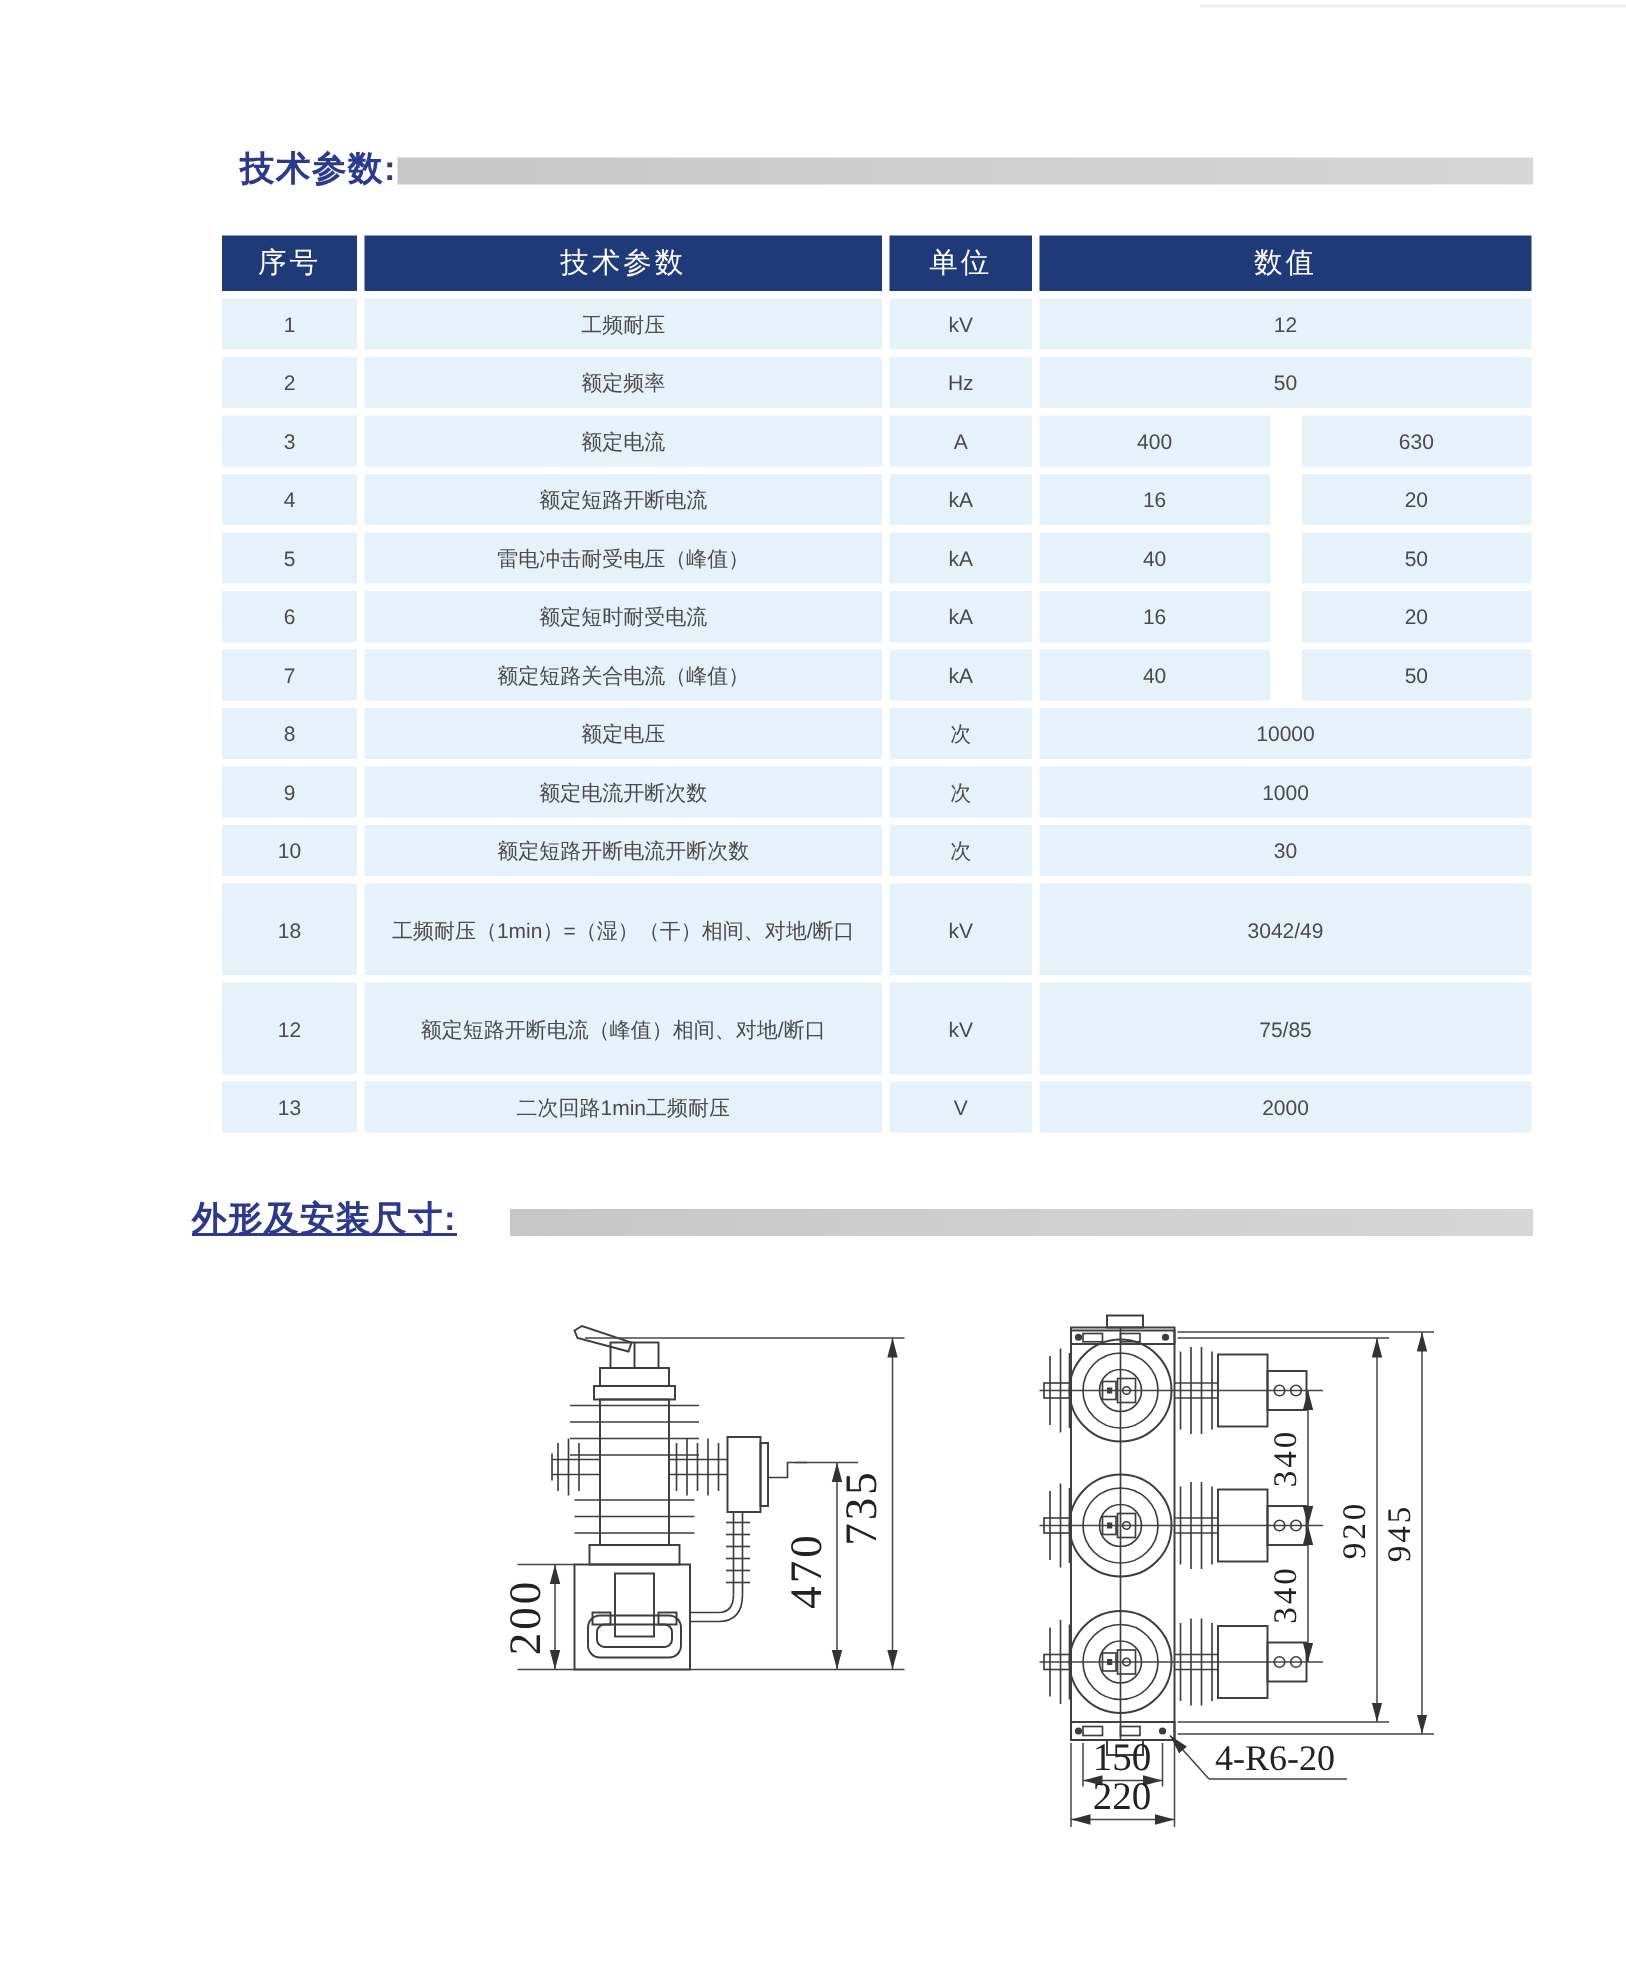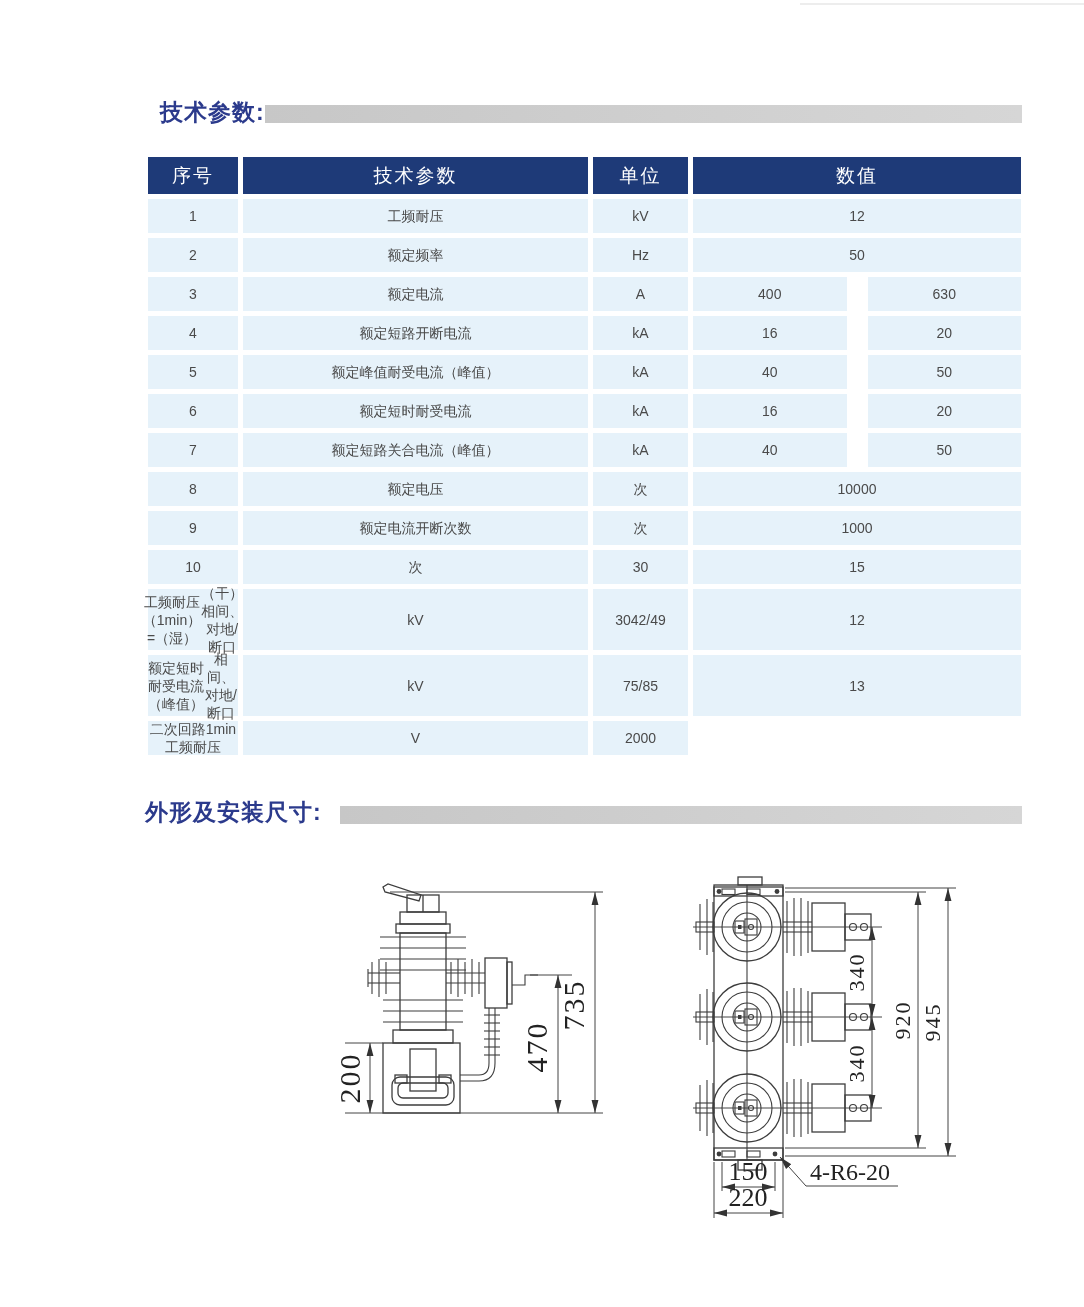--- a/index.html
+++ b/index.html
@@ -74,21 +74,21 @@
 
     <div class="c">4</div>
     <div class="c">额定短路开断电流</div>
     <div class="c">kA</div>
     <div class="splitwrap">
       <div class="c">16</div>
       <div class="c">20</div>
     </div>
 
     <div class="c">5</div>
-    <div class="c">额定峰值耐受电流（峰值）</div>
+    <div class="c">雷电冲击耐受电压（峰值）</div>
     <div class="c">kA</div>
     <div class="splitwrap">
       <div class="c">40</div>
       <div class="c">50</div>
     </div>
 
     <div class="c">6</div>
     <div class="c">额定短时耐受电流</div>
     <div class="c">kA</div>
     <div class="splitwrap">
@@ -108,49 +108,50 @@
     <div class="c">额定电压</div>
     <div class="c">次</div>
     <div class="c">10000</div>
 
     <div class="c">9</div>
     <div class="c">额定电流开断次数</div>
     <div class="c">次</div>
     <div class="c">1000</div>
 
     <div class="c">10</div>
+    <div class="c">额定短路开断电流开断次数</div>
     <div class="c">次</div>
     <div class="c">30</div>
 
-    <div class="c">15</div>
+    <div class="c">18</div>
     <div class="c two">
       <span>工频耐压（1min）=（湿）</span>
       <span>（干）相间、对地/断口</span>
     </div>
     <div class="c">kV</div>
     <div class="c two">
       <span>30</span>
       <span>42/49</span>
     </div>
 
     <div class="c">12</div>
     <div class="c two">
-      <span>额定短时耐受电流（峰值）</span>
+      <span>额定短路开断电流（峰值）</span>
       <span>相间、对地/断口</span>
     </div>
     <div class="c">kV</div>
     <div class="c">75/85</div>
 
     <div class="c">13</div>
     <div class="c">二次回路1min工频耐压</div>
     <div class="c">V</div>
     <div class="c">2000</div>
   </div>
 
-  <div class="sec-title" style="left:145px; top:797px;">外形及安装尺寸:</div>
+  <div class="sec-title" style="left:128px; top:797px;text-decoration:underline;">外形及安装尺寸:</div>
   <div class="sec-bar" style="left:340px; top:806px; width:682px;"></div>
 
   <svg width="0" height="0">
     <defs>
       <marker id="arr" viewBox="0 0 12 8" refX="12" refY="4" markerWidth="13" markerHeight="9" orient="auto-start-reverse">
         <path d="M12,4 L0,0.8 L0,7.2 z" fill="#333"></path>
       </marker>
     </defs>
   </svg>
 

